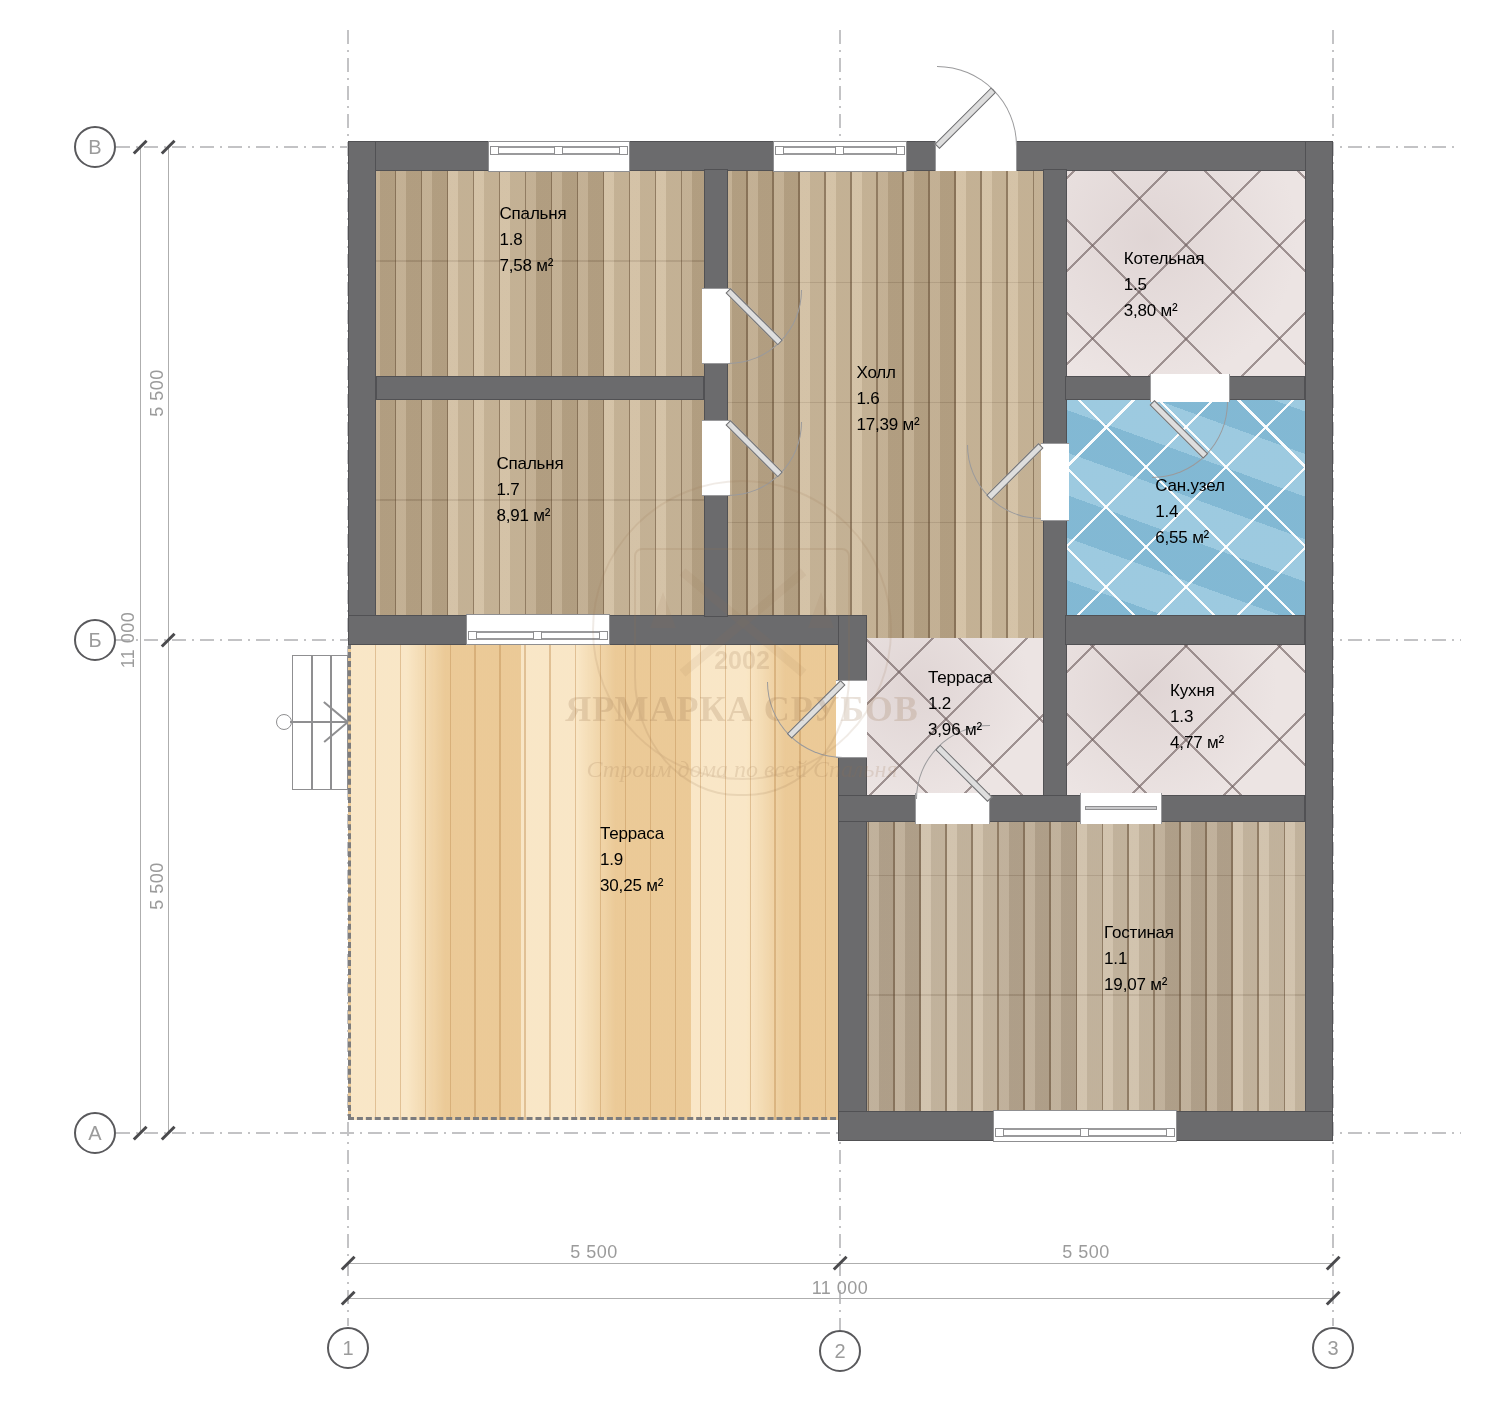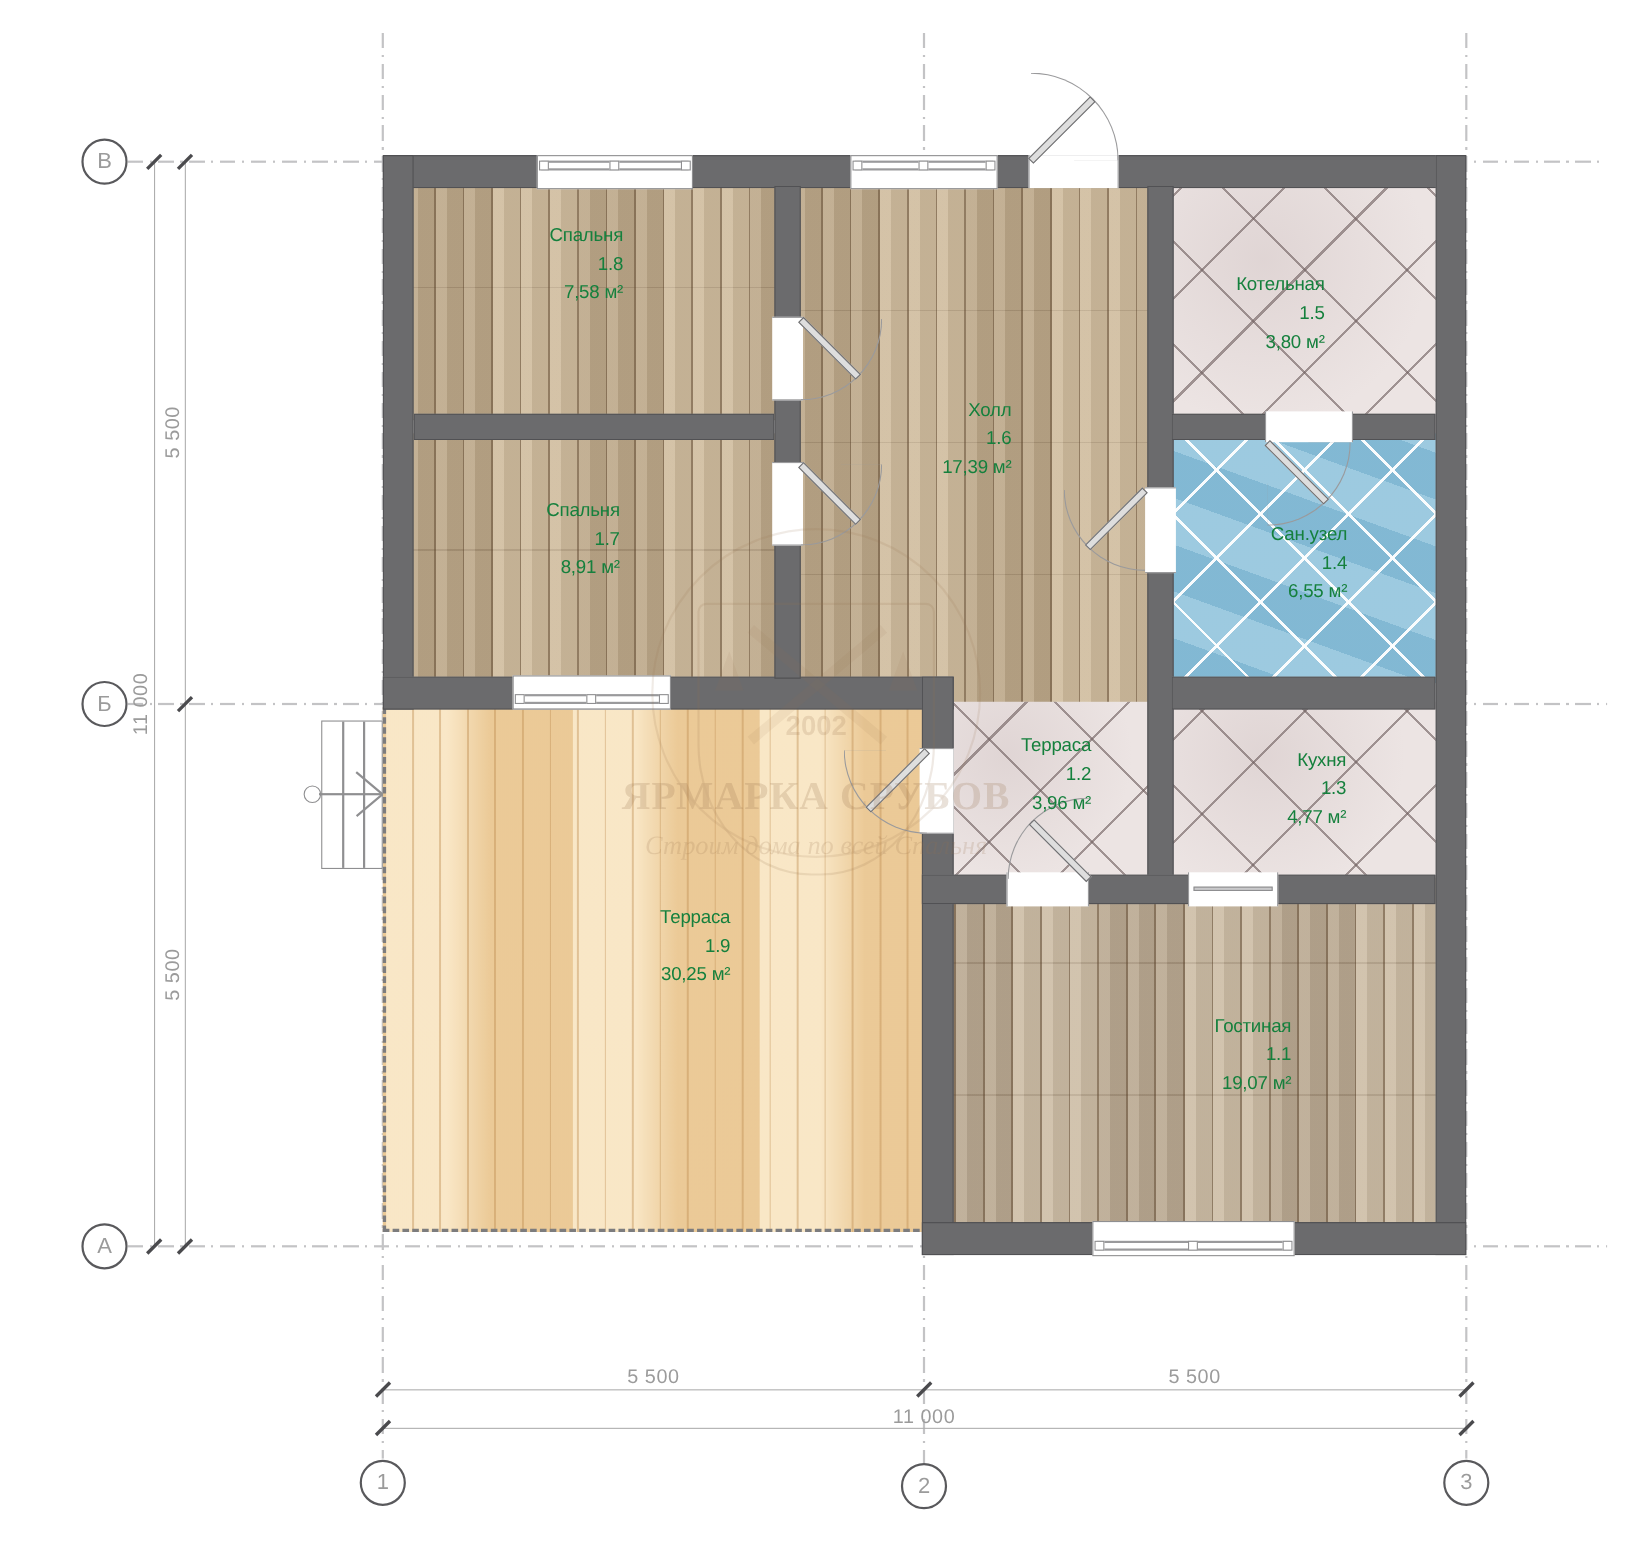--- a/index.html
+++ b/index.html
@@ -70,22 +70,22 @@
   .leaf{position:absolute;height:7px;background:#dedede;border:1px solid #6f6f71;
         box-sizing:border-box;transform-origin:0 50%;}
   .arc{position:absolute;border:0 solid #9a9a9c;box-sizing:border-box;}
   .arc.br{border-right-width:1.5px;border-bottom-width:1.5px;border-bottom-right-radius:100%;}
   .arc.bl{border-left-width:1.5px;border-bottom-width:1.5px;border-bottom-left-radius:100%;}
   .arc.tr{border-top-width:1.5px;border-right-width:1.5px;border-top-right-radius:100%;}
   .arc.tl{border-top-width:1.5px;border-left-width:1.5px;border-top-left-radius:100%;}
   .slider{position:absolute;height:4px;background:#c9c9cb;border:1px solid #8f8f91;box-sizing:border-box;}
 
   
-  .rlabel{position:absolute;transform:translate(-50%,-50%);text-align:right;
-          color:#15803d;font-size:17px;line-height:26px;letter-spacing:-.2px;white-space:nowrap;}
+  .rlabel{position:absolute;transform:translate(-50%,-50%);text-align:left;
+          color:#000000;font-size:17px;line-height:26px;letter-spacing:-.2px;white-space:nowrap;}
 
   
   .stairs{position:absolute;left:292px;top:655px;width:56px;height:135px;background:#fff;
           border:1.5px solid #8f8f91;box-sizing:border-box;}
   .tread{position:absolute;top:0;bottom:0;width:1.5px;background:#8f8f91;}
   .st-line{position:absolute;height:1.5px;background:#8f8f91;}
   .st-circle{position:absolute;width:16px;height:16px;border:1.5px solid #8f8f91;border-radius:50%;
              background:#fff;box-sizing:border-box;}
   .st-chev{position:absolute;height:1.5px;background:#8f8f91;transform-origin:0 50%;}
 
@@ -94,21 +94,21 @@
       color:#96714e;pointer-events:none;}
   .wm-ring{position:absolute;left:40px;top:0;width:300px;height:300px;border:2px solid currentColor;
            border-radius:50%;opacity:.45;box-sizing:border-box;}
   .wm-shield{position:absolute;left:82px;top:68px;width:216px;height:248px;border:2.5px solid currentColor;
              border-radius:8px 8px 48% 48%;opacity:.5;box-sizing:border-box;}
   .wm-ax{position:absolute;left:112px;top:138px;width:158px;height:9px;background:currentColor;opacity:.3;}
   .wm-tree{position:absolute;width:0;height:0;border-left:13px solid transparent;
            border-right:13px solid transparent;border-bottom:36px solid currentColor;opacity:.3;}
   .wm-year{position:absolute;left:50%;top:166px;transform:translateX(-50%);
            font-weight:bold;font-size:25px;opacity:.6;}
-  .wm-title{position:absolute;left:50%;top:222px;transform:translateX(-50%);
+  .wm-title{position:absolute;left:50%;top:208px;transform:translateX(-50%);
             font-family:"Liberation Serif","DejaVu Serif",serif;font-weight:bold;
             font-size:36px;letter-spacing:1px;white-space:nowrap;opacity:.7;}
   .wm-sub{position:absolute;left:50%;top:276px;transform:translateX(-50%);
           font-family:"Liberation Serif","DejaVu Serif",serif;font-style:italic;
           font-size:24px;white-space:nowrap;opacity:.6;}
 </style>
 </head>
 <body>
 
 <div class="axline-h" style="left:116px;top:146px;width:1340px;"></div>

